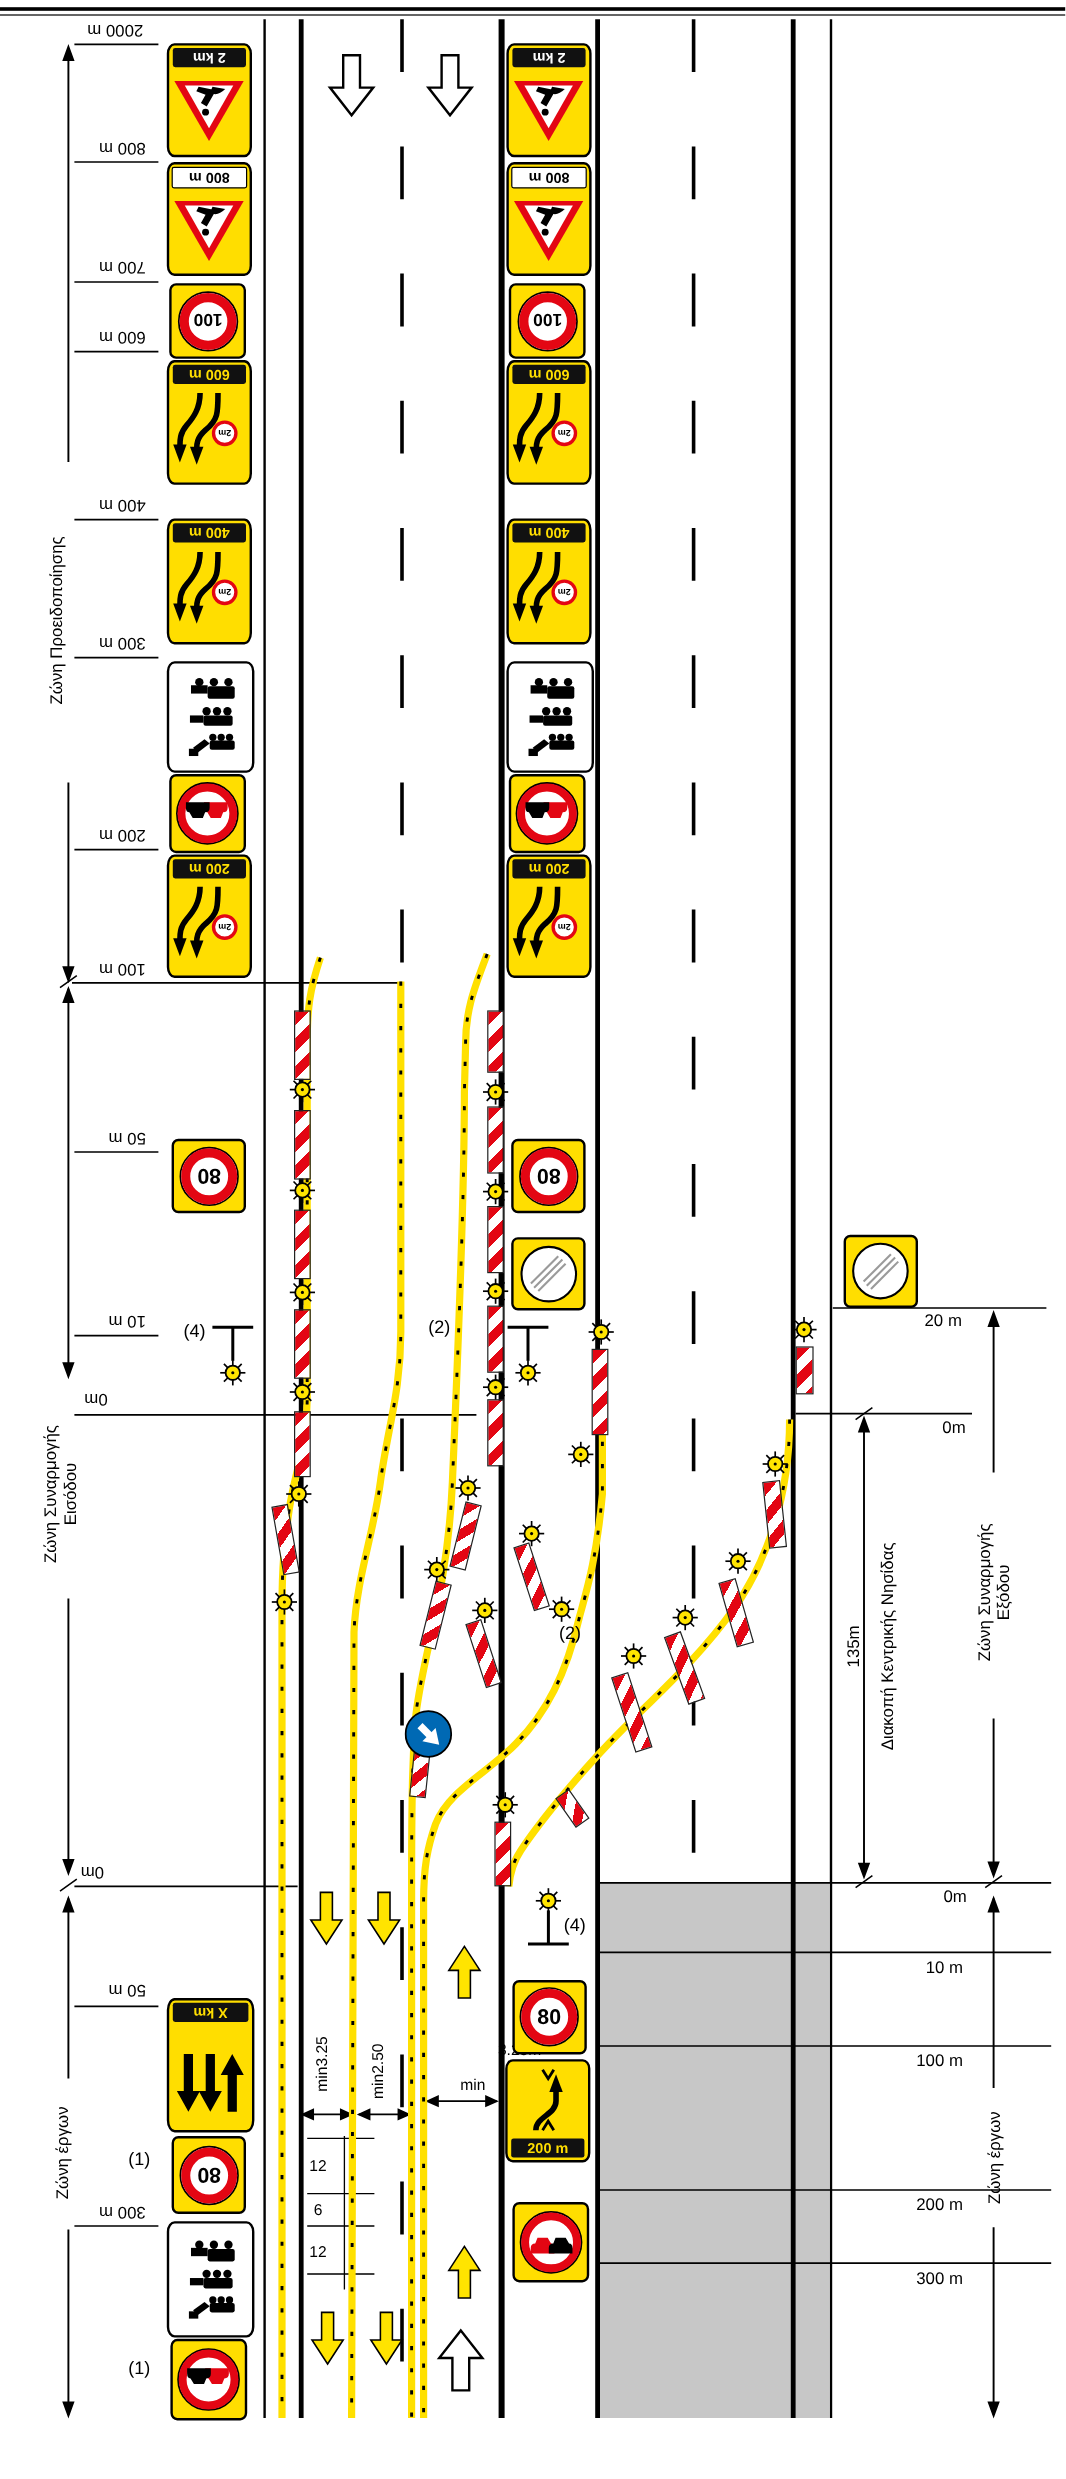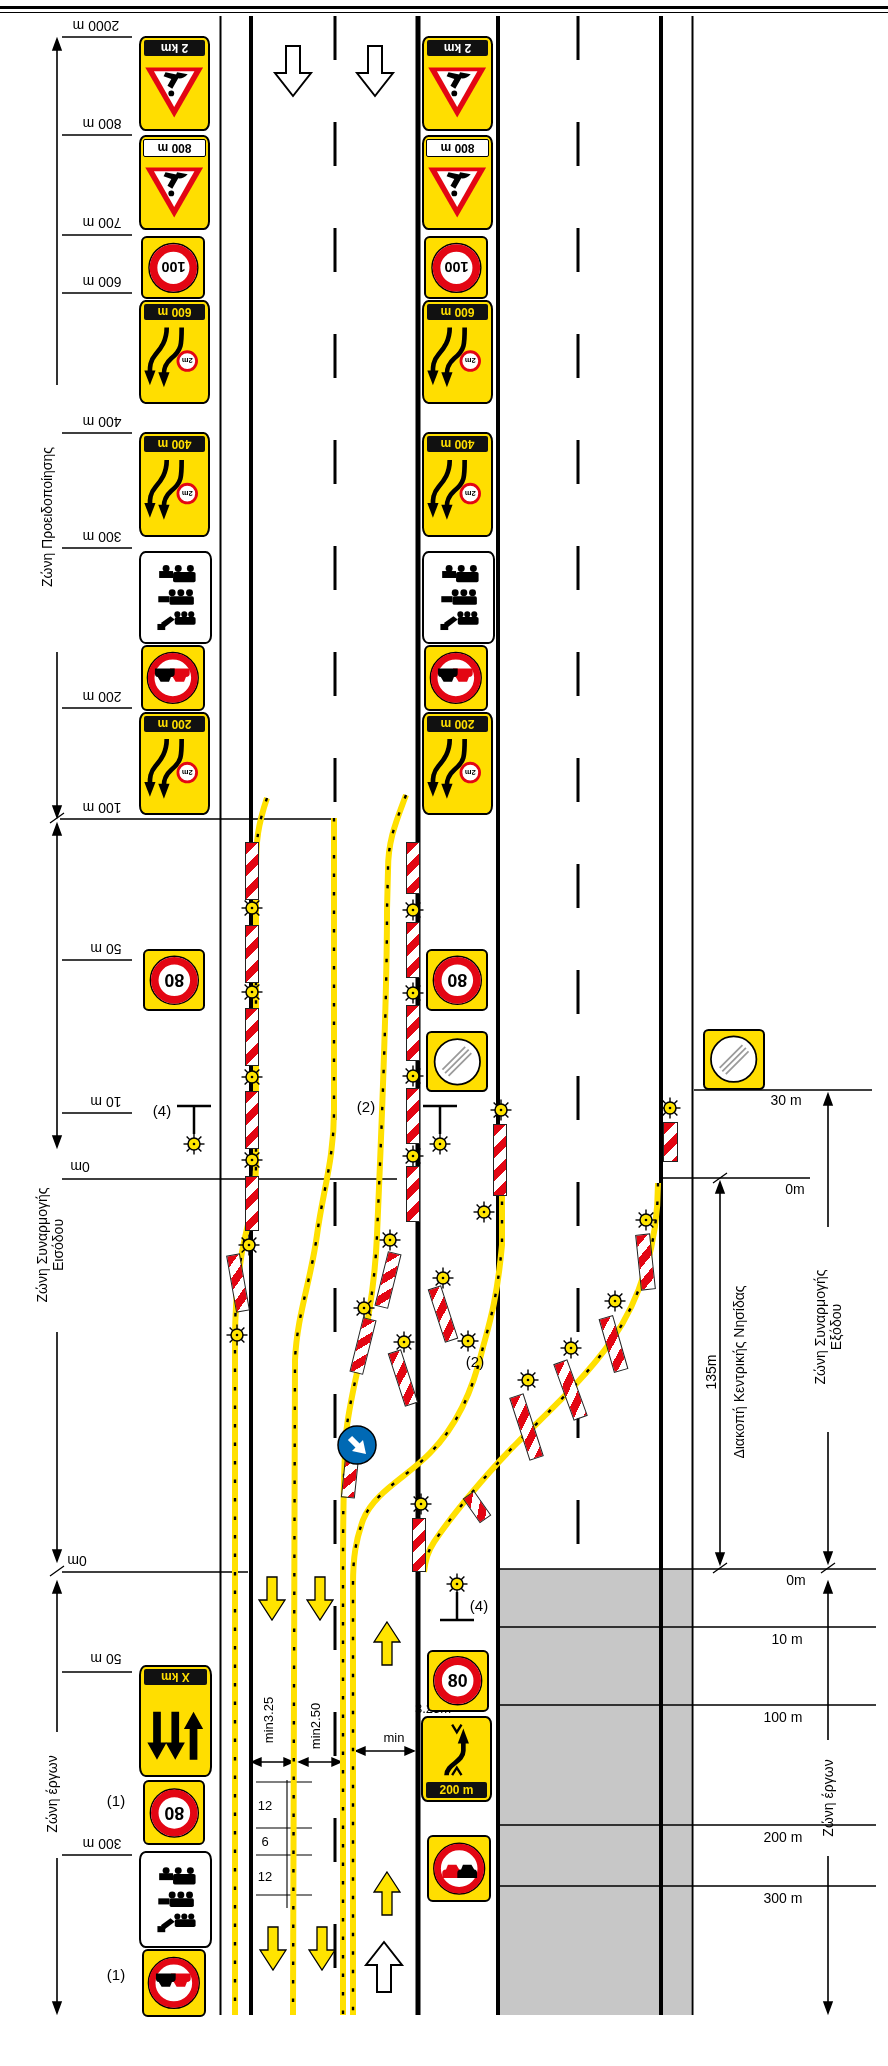--- a/index.html
+++ b/index.html
@@ -480,21 +480,21 @@
       <div class="lbl r180" style="left: 102px; top: 422px;">400 m</div>
       <div class="lbl r180" style="left: 102px; top: 537px;">300 m</div>
       <div class="lbl r180" style="left: 102px; top: 697px;">200 m</div>
       <div class="lbl r180" style="left: 102px; top: 808px;">100 m</div>
       <div class="lbl r180" style="left: 106px; top: 949px;">50 m</div>
       <div class="lbl r180" style="left: 106px; top: 1102px;">10 m</div>
       <div class="lbl r180" style="left: 80px; top: 1167px;">0m</div>
       <div class="lbl r180" style="left: 77px; top: 1561px;">0m</div>
       <div class="lbl r180" style="left: 106px; top: 1659px;">50 m</div>
       <div class="lbl r180" style="left: 102px; top: 1844px;">300 m</div>
-      <div class="lbl" style="left: 786px; top: 1100px;">30 m</div>
+      <div class="lbl" style="left: 786px; top: 1100px;">20 m</div>
       <div class="lbl" style="left: 795px; top: 1189px;">0m</div>
       <div class="lbl" style="left: 796px; top: 1580px;">0m</div>
       <div class="lbl" style="left: 787px; top: 1639px;">10 m</div>
       <div class="lbl" style="left: 783px; top: 1717px;">100 m</div>
       <div class="lbl" style="left: 783px; top: 1837px;">200 m</div>
       <div class="lbl" style="left: 783px; top: 1898px;">300 m</div>
       <div class="lbl ann" style="left: 162px; top: 1110px;">(4)</div>
       <div class="lbl ann" style="left: 366px; top: 1106px;">(2)</div>
       <div class="lbl ann" style="left: 475px; top: 1361px;">(2)</div>
       <div class="lbl ann" style="left: 479px; top: 1605px;">(4)</div>

